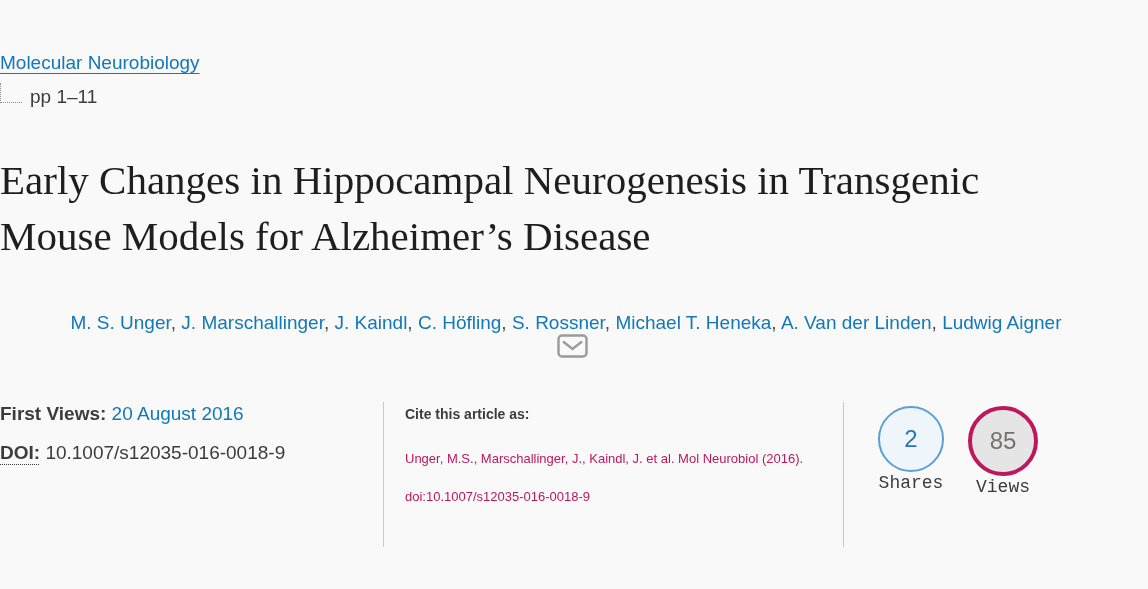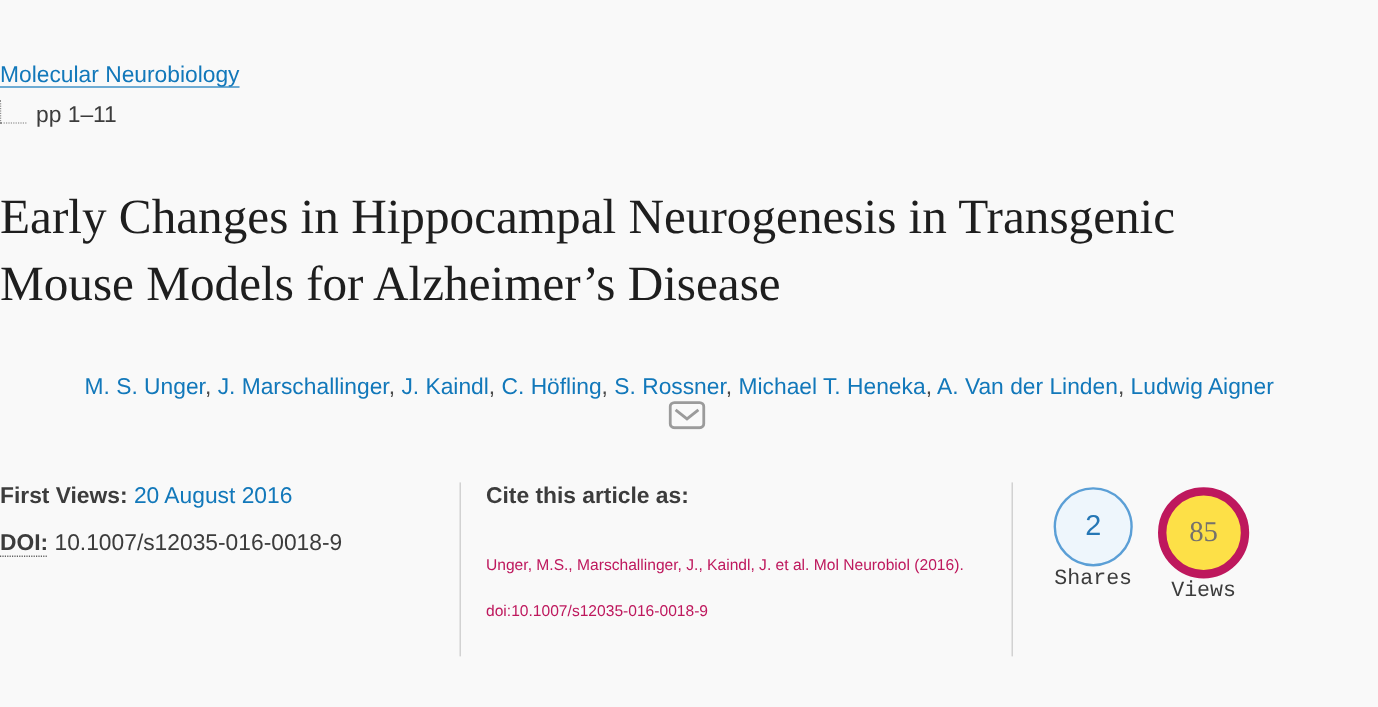--- a/index.html
+++ b/index.html
@@ -44,35 +44,35 @@
   .open-access{color:#e2701d;text-decoration:underline dotted;text-decoration-thickness:1px;text-underline-offset:5px;cursor:pointer;}
   .pipe{color:#b0b0b0;margin:0 9px 0 12px;}
   .bold{font-weight:bold;color:#3c3c3c;}
   .doi-label{text-decoration:underline dotted;text-decoration-thickness:1px;text-underline-offset:5px;text-align:right;}
   .date-link{color:#1278ba;text-decoration:none;cursor:pointer;}
 
   .col2{
     flex:0 0 auto;width:438px;padding:0 0 0 21px;margin-right:0;
     border-left:1px solid #c9c9c9;
   }
-  .cite-head{font-size:19px;line-height:24px;margin-bottom:26px;}
+  .cite-head{font-size:14px;line-height:24px;margin-bottom:14px;}
   .cite-body{font-size:13px;line-height:38px;color:#be185d;max-width:420px;}
 
   .col3{
     flex:1 1 auto;border-left:1px solid #c9c9c9;
     padding:4px 0 0 33px;display:flex;gap:24px;align-items:flex-start;
   }
   .metric{display:flex;flex-direction:column;align-items:center;width:68px;}
   .circle{
     width:62px;height:62px;border-radius:50%;
     display:flex;align-items:center;justify-content:center;
     font-size:24px;box-sizing:content-box;
   }
   .circle.shares{border:2.5px solid #5b9fd6;background:#eef6fc;color:#2577b5;cursor:pointer;}
-  .circle.views{border:7px solid #be185d;background:#fde047;color:#75716c;font-family:Liberation Serif, serif;}
+  .circle.views{border:4px solid #be185d;background:#e5e5e5;color:#75716c;}
   .metric-label{margin-top:1px;font-size:18px;color:#3c3c3c;font-family:Liberation Mono, monospace;}
 </style>
 </head>
 <body>
 
 <div class="page">
 
   <div class="breadcrumb">
     <a class="journal-link">Molecular Neurobiology</a>
     <div class="pages-row">

